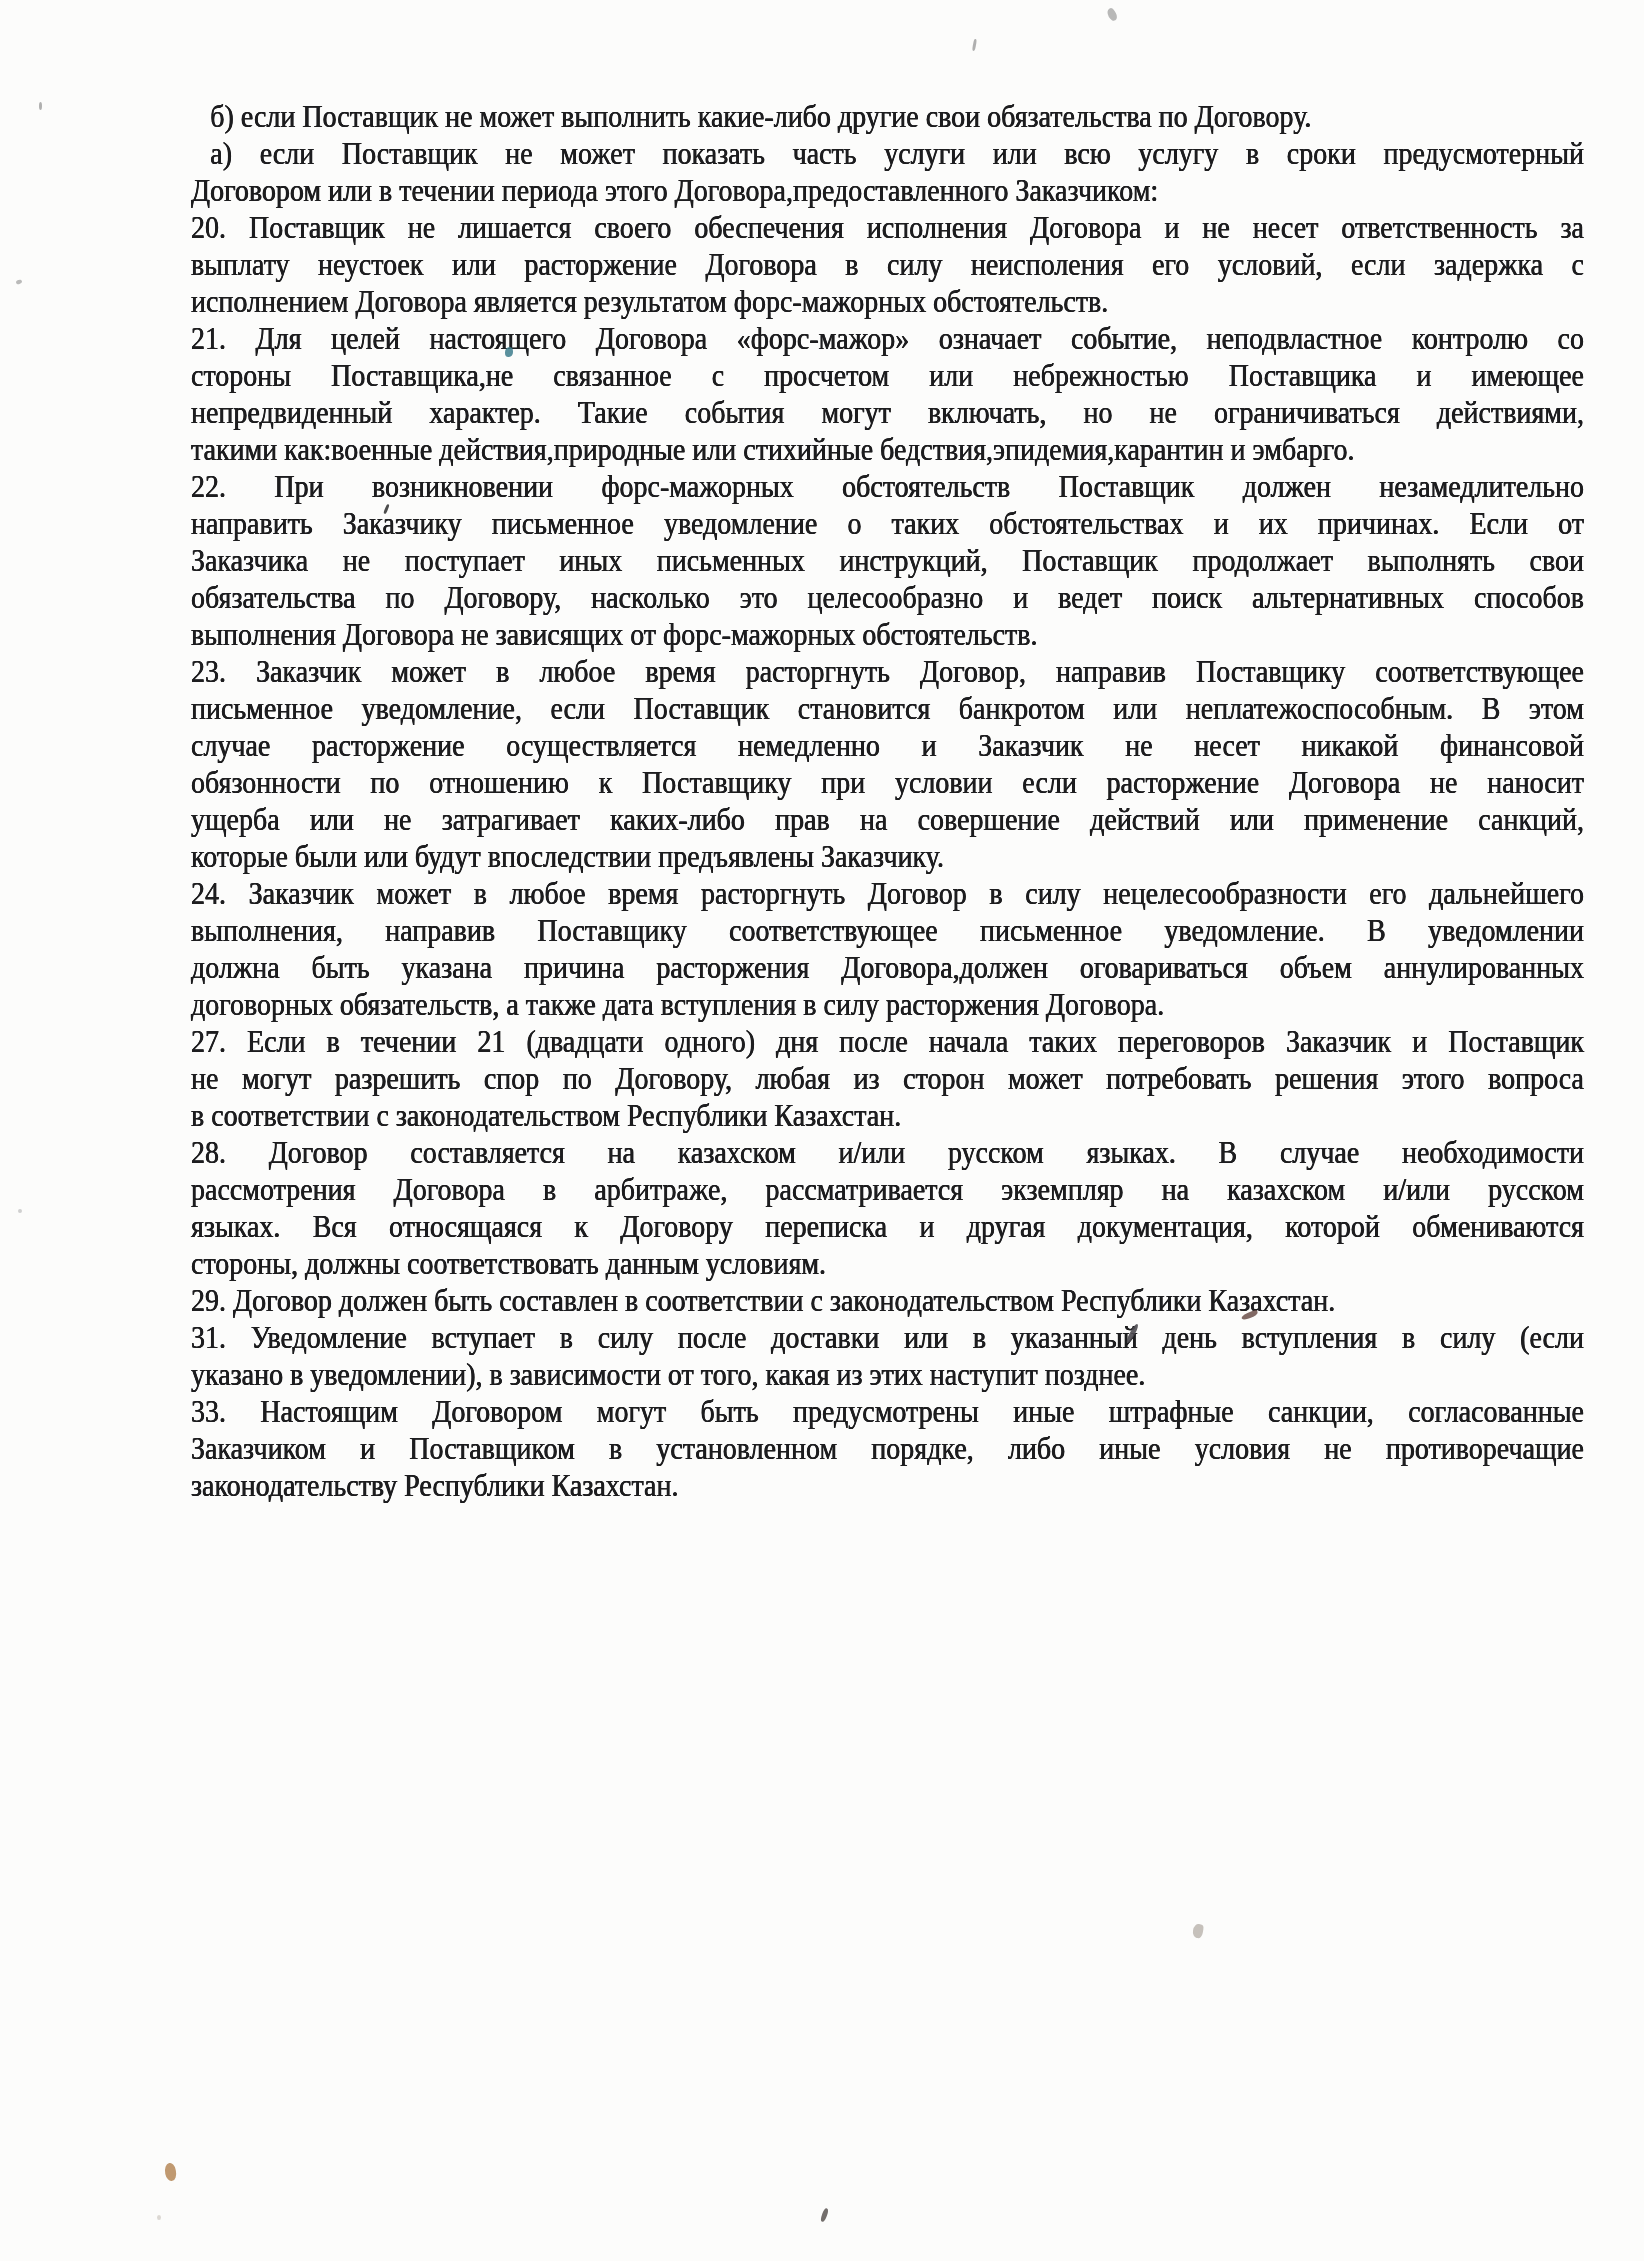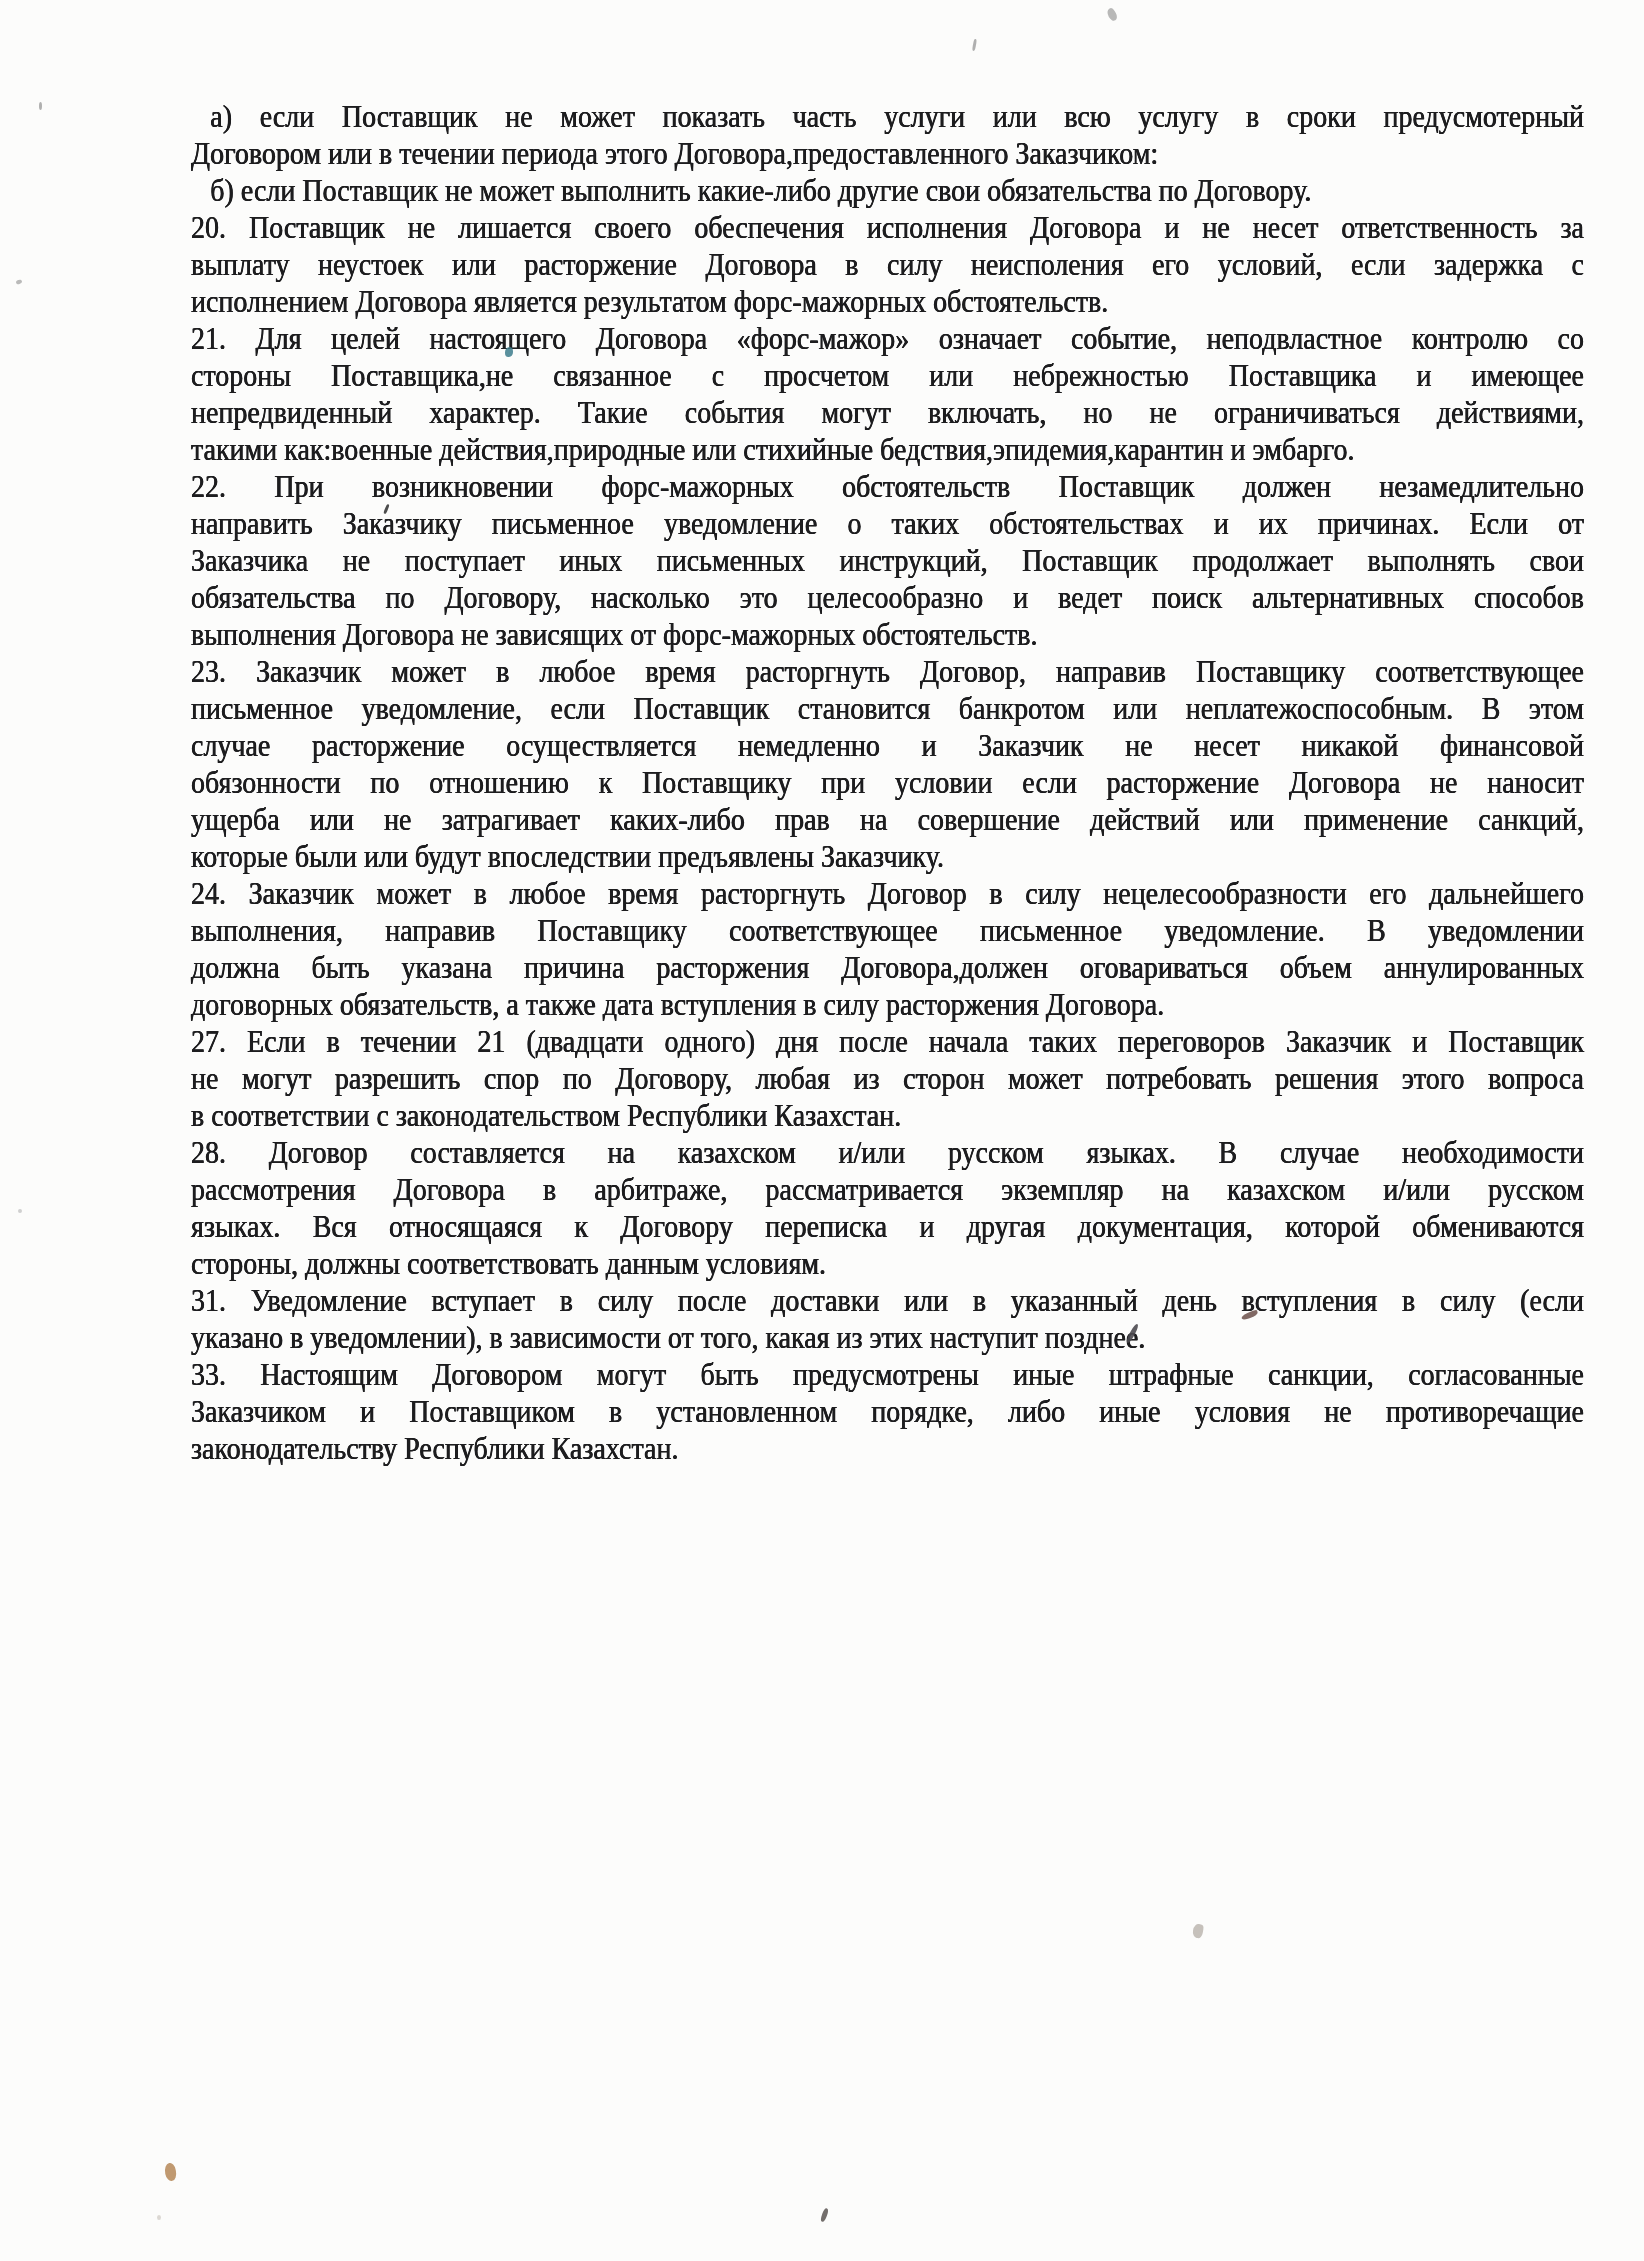--- a/index.html
+++ b/index.html
@@ -44,25 +44,25 @@
     position: absolute;
     pointer-events: none;
   }
 </style>
 </head>
 <body>
 
 <div class="page" style="background: rgb(252, 252, 251);">
   <div class="text-block" style="color: rgb(29, 29, 31);">
       <div class="para">
+        <div class="line last indent">б) если Поставщик не может выполнить какие-либо другие свои обязательства по Договору.</div>
+      </div>
+      <div class="para">
         <div class="line full indent">а) если Поставщик не может показать часть услуги или всю услугу в сроки предусмотерный</div>
         <div class="line last">Договором или в течении периода этого Договора,предоставленного Заказчиком:</div>
-      </div>
-      <div class="para">
-        <div class="line last indent">б) если Поставщик не может выполнить какие-либо другие свои обязательства по Договору.</div>
       </div>
       <div class="para">
         <div class="line full">20. Поставщик не лишается своего обеспечения исполнения Договора и не несет ответственность за</div>
         <div class="line full">выплату неустоек или расторжение Договора в силу неисполения его условий, если задержка с</div>
         <div class="line last">исполнением Договора является результатом форс-мажорных обстоятельств.</div>
       </div>
       <div class="para">
         <div class="line full">21. Для целей настоящего Договора «форс-мажор» означает событие, неподвластное контролю со</div>
         <div class="line full">стороны Поставщика,не связанное с просчетом или небрежностью Поставщика и имеющее</div>
         <div class="line full">непредвиденный характер. Такие события могут включать, но не ограничиваться действиями,</div>
@@ -94,20 +94,23 @@
         <div class="line full">не могут разрешить спор по Договору, любая из сторон может потребовать решения этого вопроса</div>
         <div class="line last">в соответствии с законодательством Республики Казахстан.</div>
       </div>
       <div class="para">
         <div class="line full">28. Договор составляется на казахском и/или русском языках. В случае необходимости</div>
         <div class="line full">рассмотрения Договора в арбитраже, рассматривается экземпляр на казахском и/или русском</div>
         <div class="line full">языках. Вся относящаяся к Договору переписка и другая документация, которой обмениваются</div>
         <div class="line last">стороны, должны соответствовать данным условиям.</div>
       </div>
       <div class="para">
+        <div class="line last">29. Договор должен быть составлен в соответствии с законодательством Республики Казахстан.</div>
+      </div>
+      <div class="para">
         <div class="line full">31. Уведомление вступает в силу после доставки или в указанный день вступления в силу (если</div>
         <div class="line last">указано в уведомлении), в зависимости от того, какая из этих наступит позднее.</div>
       </div>
       <div class="para">
         <div class="line full">33. Настоящим Договором могут быть предусмотрены иные штрафные санкции, согласованные</div>
         <div class="line full">Заказчиком и Поставщиком в установленном порядке, либо иные условия не противоречащие</div>
         <div class="line last">законодательству Республики Казахстан.</div>
       </div>
     </div>
 <div class="artifact" style="left: 39px; top: 102px; width: 3.2px; height: 8.4px; background: rgb(156, 156, 156); opacity: 0.8; border-radius: 50%; transform: rotate(0deg);"></div>

